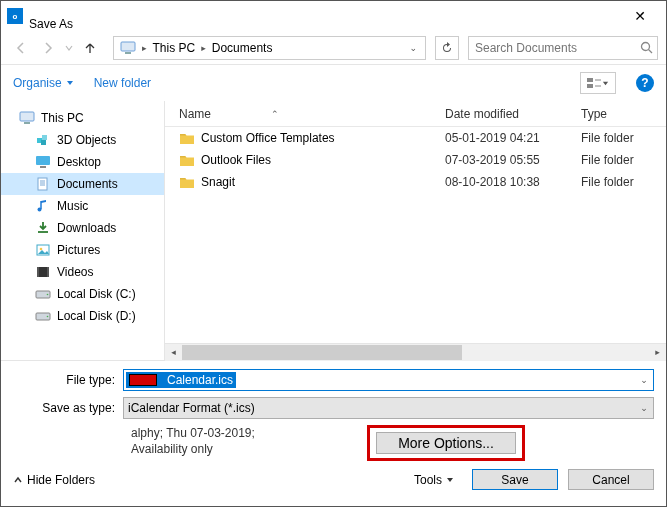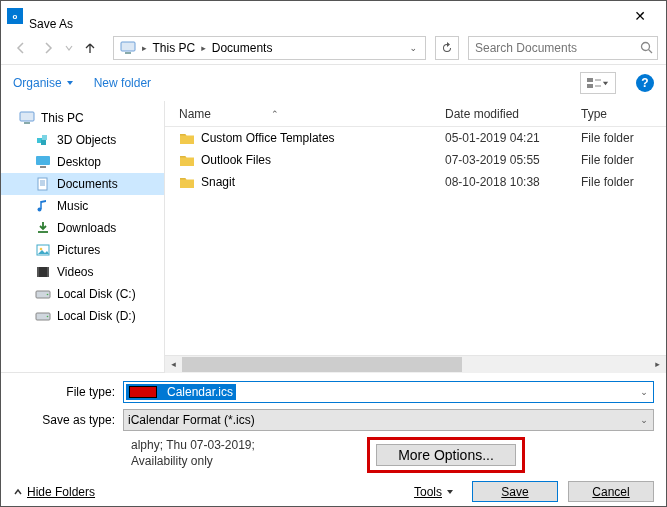--- a/index.html
+++ b/index.html
@@ -55,21 +55,21 @@
   .formrow .field { flex:1; height:22px; border:1px solid #7a7a7a; display:flex; align-items:center; padding:0 2px; position:relative; font-size:12px; }
   .formrow .field.combo { background:#e5e5e5; border:1px solid #adadad; }
   .filename-inner { background:#0078d4; color:#fff; padding:1px 3px; display:flex; align-items:center; gap:10px; }
   .filename-redact { width:28px; height:12px; background:#d20000; border:1px solid #000; display:inline-block; }
   .combo-dd { position:absolute; right:0; top:0; width:18px; height:100%; display:flex; align-items:center; justify-content:center; font-size:9px; color:#555; }
   .options-row { display:flex; align-items:flex-start; margin-top:2px; }
   .options-row .pad { width:118px; }
   .options-row .info { font-size:12px; color:#333; line-height:1.35; width:220px; }
   .more-wrap { border:3px solid #d20000; padding:4px 6px; margin-left:16px; }
   .more-btn { width:140px; height:22px; background:#e1e1e1; border:1px solid #adadad; font-size:14px; }
-  .footer { display:flex; align-items:center; padding:8px 12px 4px 12px; gap:10px;text-decoration:underline; }
+  .footer { display:flex; align-items:center; padding:8px 12px 16px 12px; gap:10px; }
   .hidefolders { font-size:12px; display:flex; align-items:center; gap:4px; }
   .footer .fspacer { flex:1; }
   .tools { font-size:12px; display:flex; align-items:center; gap:4px; margin-right:8px; }
   .btn { width:86px; height:21px; background:#e1e1e1; border:1px solid #adadad; font-size:12px; }
   .btn.save { border:1.5px solid #0078d4; }
   svg { display:block; }
 </style>
 </head>
 <body>
 

